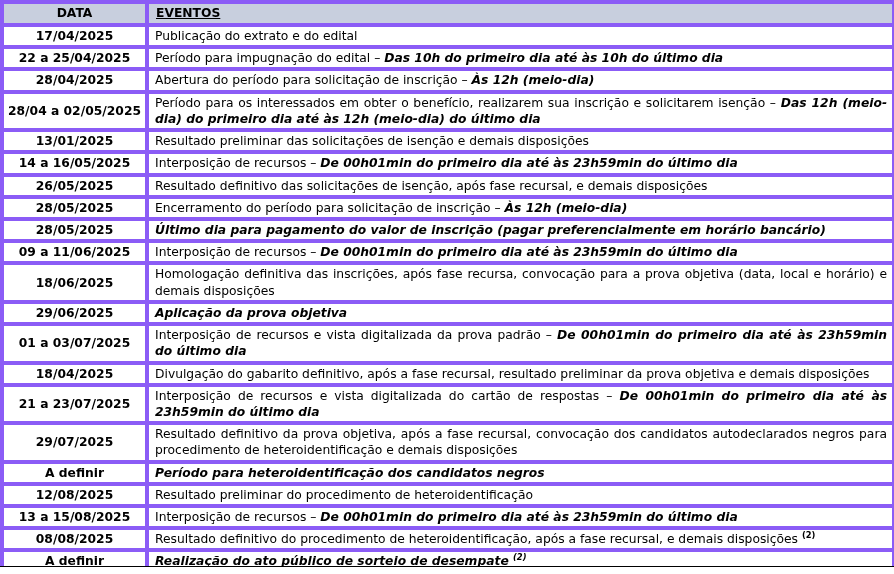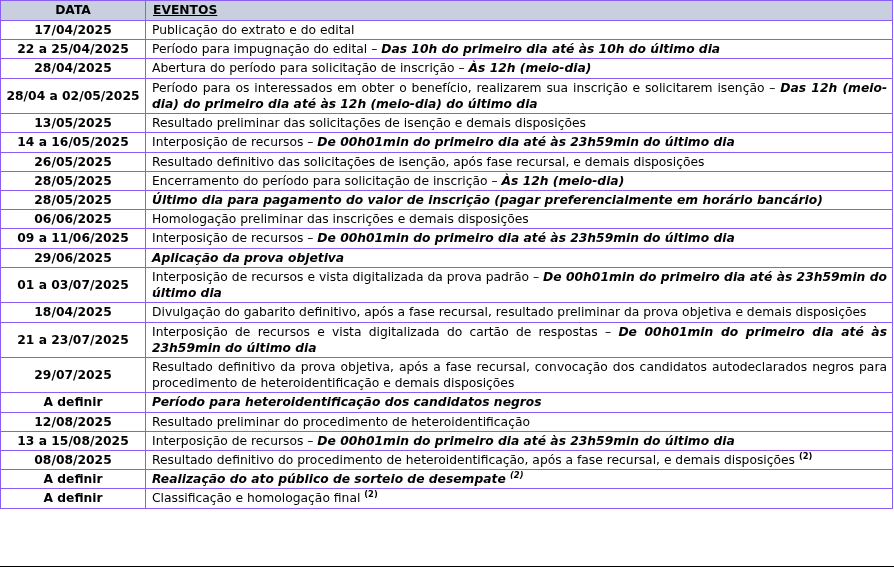--- a/index.html
+++ b/index.html
@@ -26,21 +26,21 @@
     width: 892px;
     margin: 0;
     table-layout: fixed;
     border: 1px solid #000000;
   }
   table.cronograma col.c-data { width: 145px; }
   table.cronograma col.c-eventos { width: 747px; }
 
   table.cronograma th,
   table.cronograma td {
-    border: 1px solid #8b5cf6;
+    border: 4px solid #8b5cf6;
     font-size: 12.3px;
     line-height: 1.32;
     vertical-align: middle;
     color: #000000;
   }
   thead th {
     background: #c8cfde;
     font-weight: bold;
     font-size: 12.6px;
     height: 17px;
@@ -106,46 +106,46 @@
         </tr>
         <tr>
           <td class="cell-data">28/04/2025</td>
           <td class="cell-evt justify"><span>Abertura do período para solicitação de inscrição – </span><span class="b">Às 12h (meio-dia)</span></td>
         </tr>
         <tr>
           <td class="cell-data">28/04 a 02/05/2025</td>
           <td class="cell-evt justify"><span>Período para os interessados em obter o benefício, realizarem sua inscrição e solicitarem isenção – </span><span class="b">Das 12h (meio-dia) do primeiro dia até às 12h (meio-dia) do último dia</span></td>
         </tr>
         <tr>
-          <td class="cell-data">13/05/2025</td>
+          <td class="cell-data">13/01/2025</td>
           <td class="cell-evt justify"><span>Resultado preliminar das solicitações de isenção e demais disposições</span></td>
         </tr>
         <tr>
           <td class="cell-data">14 a 16/05/2025</td>
           <td class="cell-evt justify"><span>Interposição de recursos – </span><span class="b">De 00h01min do primeiro dia até às 23h59min do último dia</span></td>
         </tr>
         <tr>
           <td class="cell-data">26/05/2025</td>
           <td class="cell-evt justify"><span>Resultado definitivo das solicitações de isenção, após fase recursal, e demais disposições</span></td>
         </tr>
         <tr>
           <td class="cell-data">28/05/2025</td>
           <td class="cell-evt justify"><span>Encerramento do período para solicitação de inscrição – </span><span class="b">Às 12h (meio-dia)</span></td>
         </tr>
         <tr>
           <td class="cell-data">28/05/2025</td>
           <td class="cell-evt justify"><span class="b">Último dia para pagamento do valor de inscrição (pagar preferencialmente em horário bancário)</span></td>
         </tr>
         <tr>
-          <td class="cell-data">06/06/2025</td>
-          <td class="cell-evt justify"><span>Homologação preliminar das inscrições e demais disposições</span></td>
+          <td class="cell-data">09 a 11/06/2025</td>
+          <td class="cell-evt justify"><span>Interposição de recursos – </span><span class="b">De 00h01min do primeiro dia até às 23h59min do último dia</span></td>
         </tr>
         <tr>
-          <td class="cell-data">09 a 11/06/2025</td>
-          <td class="cell-evt justify"><span>Interposição de recursos – </span><span class="b">De 00h01min do primeiro dia até às 23h59min do último dia</span></td>
+          <td class="cell-data">18/06/2025</td>
+          <td class="cell-evt justify"><span>Homologação definitiva das inscrições, após fase recursa, convocação para a prova objetiva (data, local e horário) e demais disposições</span></td>
         </tr>
         <tr>
           <td class="cell-data">29/06/2025</td>
           <td class="cell-evt justify"><span class="b">Aplicação da prova objetiva</span></td>
         </tr>
         <tr>
           <td class="cell-data">01 a 03/07/2025</td>
           <td class="cell-evt justify"><span>Interposição de recursos e vista digitalizada da prova padrão – </span><span class="b">De 00h01min do primeiro dia até às 23h59min do último dia</span></td>
         </tr>
         <tr>

